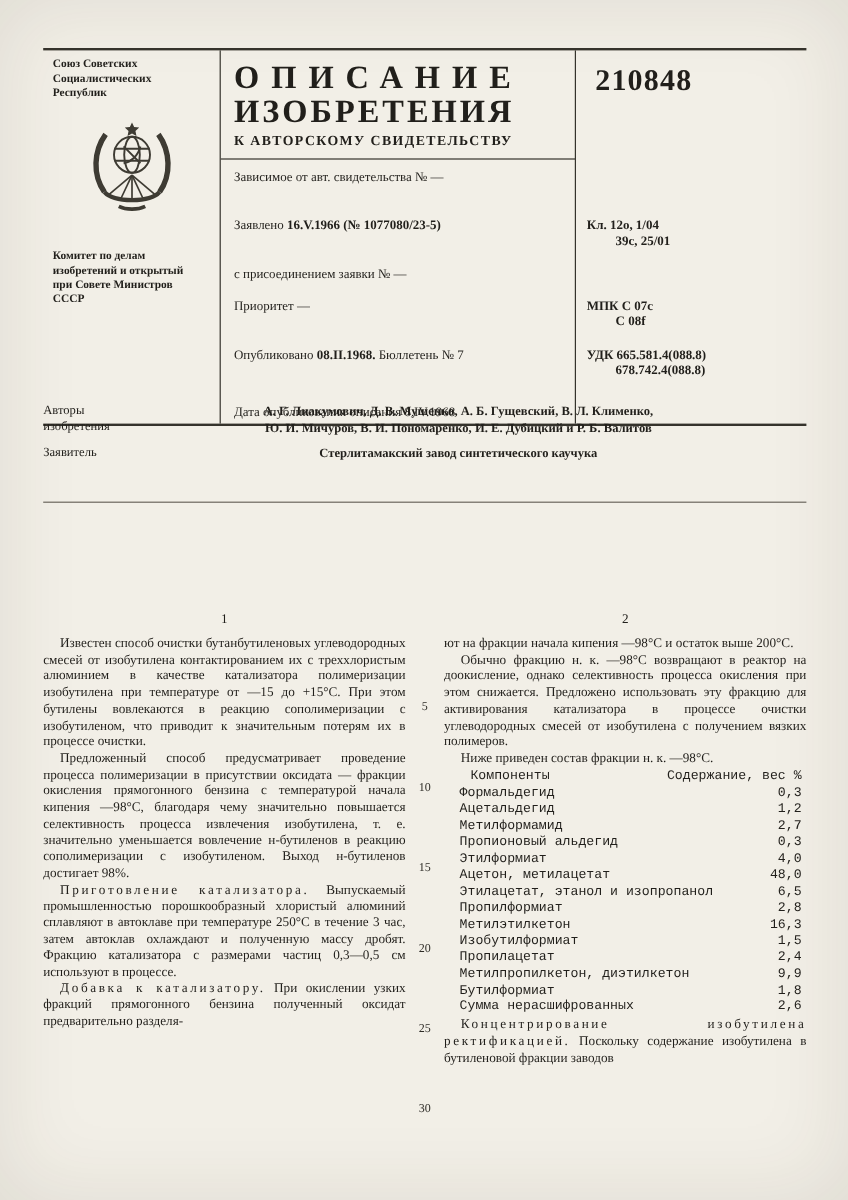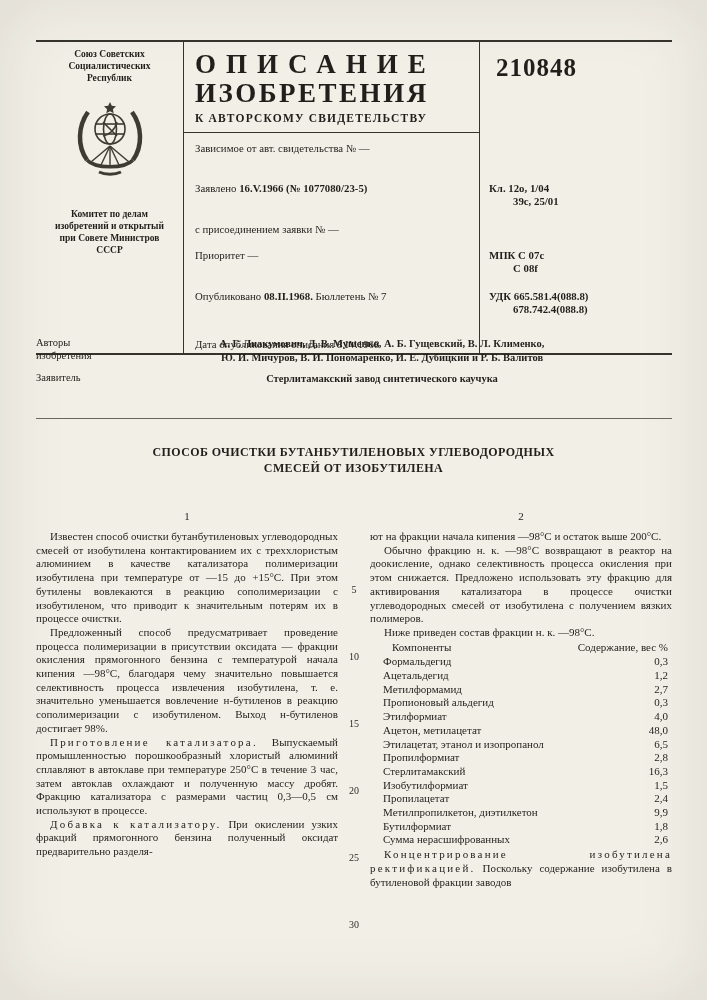--- a/index.html
+++ b/index.html
@@ -12,21 +12,21 @@
   }
   
   .header{
     position:absolute;left:36px;top:40px;width:636px;
     display:flex;
     border-top:2px solid #35332c;border-bottom:2px solid #35332c;
     box-sizing:border-box;
   }
   .h-left{
     width:148px;border-right:1.5px solid #35332c;
-    box-sizing:border-box;text-align:center;padding:6px 8px 10px;
+    box-sizing:border-box;text-align:left;padding:6px 8px 10px;
   }
   .h-union{font-size:9.5px;font-weight:bold;line-height:12px;}
   .h-emblem{margin:12px auto 0;width:78px;height:82px;}
   .h-committee{font-size:9.5px;font-weight:bold;line-height:12px;margin-top:30px;}
   .h-main{flex:1;position:relative;box-sizing:border-box;padding-bottom:2px;}
   .vline{position:absolute;top:0;bottom:0;right:192px;width:1.5px;background:#35332c;}
   .h-toprow{display:flex;}
   .h-titlebox{flex:1;border-bottom:1.5px solid #35332c;padding:8px 6px 8px 11px;box-sizing:border-box;}
   .h-big1{font-size:27px;font-weight:bold;letter-spacing:10px;line-height:29px;white-space:nowrap;}
   .h-big2{font-size:27px;font-weight:bold;letter-spacing:2.5px;line-height:29px;white-space:nowrap;}
@@ -56,21 +56,21 @@
   .col{width:302px;font-size:11px;line-height:13.7px;}
   .col p{margin:0;text-align:justify;}
   .col p.ind{text-indent:14px;}
   .sp{letter-spacing:2.2px;}
   .gutter{width:32px;position:relative;}
   .gnums{position:absolute;left:0;right:0;top:54px;height:346px;
     display:flex;flex-direction:column;justify-content:space-between;
     text-align:center;font-size:10px;color:#2e2c27;}
   
   .ctable{margin:1px 0 1px 0;}
-  .trow{display:flex;justify-content:space-between;align-items:center;}
+  .trow{display:flex;justify-content:space-between;align-items:center;font-family:Liberation Mono, monospace;}
   .thead{margin-bottom:1px;}
   .thead .tname{text-indent:0;}
   .tname{flex:1;padding-left:22px;text-indent:-9px;padding-right:10px;box-sizing:border-box;}
   .tval{white-space:nowrap;padding-right:4px;}
   svg .stroke{stroke:#3e3b33;fill:none;}
 </style>
 </head>
 <body>
 
 <div class="page">
@@ -188,24 +188,20 @@
       </div>
     </div>
     <div class="a-row">
       <div class="a-label">Заявитель</div>
       <div class="a-content">Стерлитамакский завод синтетического каучука</div>
     </div>
   </div>
 
   <div class="rule"></div>
 
-  <div class="ititle">
-    <div>СПОСОБ ОЧИСТКИ БУТАНБУТИЛЕНОВЫХ УГЛЕВОДОРОДНЫХ</div>
-    <div>СМЕСЕЙ ОТ ИЗОБУТИЛЕНА</div>
-  </div>
 
   <div class="body">
     <div class="colnums">
       <div class="cn1">1</div>
       <div class="cgap"></div>
       <div class="cn2">2</div>
     </div>
 
     <div class="cols">
       <div class="col">
@@ -263,21 +259,21 @@
             </div>
               <div class="trow">
               <span class="tname">Этилацетат, этанол и изопропанол</span>
               <span class="tval">6,5</span>
             </div>
               <div class="trow">
               <span class="tname">Пропилформиат</span>
               <span class="tval">2,8</span>
             </div>
               <div class="trow">
-              <span class="tname">Стерлитамакский</span>
+              <span class="tname">Метилэтилкетон</span>
               <span class="tval">16,3</span>
             </div>
               <div class="trow">
               <span class="tname">Изобутилформиат</span>
               <span class="tval">1,5</span>
             </div>
               <div class="trow">
               <span class="tname">Пропилацетат</span>
               <span class="tval">2,4</span>
             </div>

